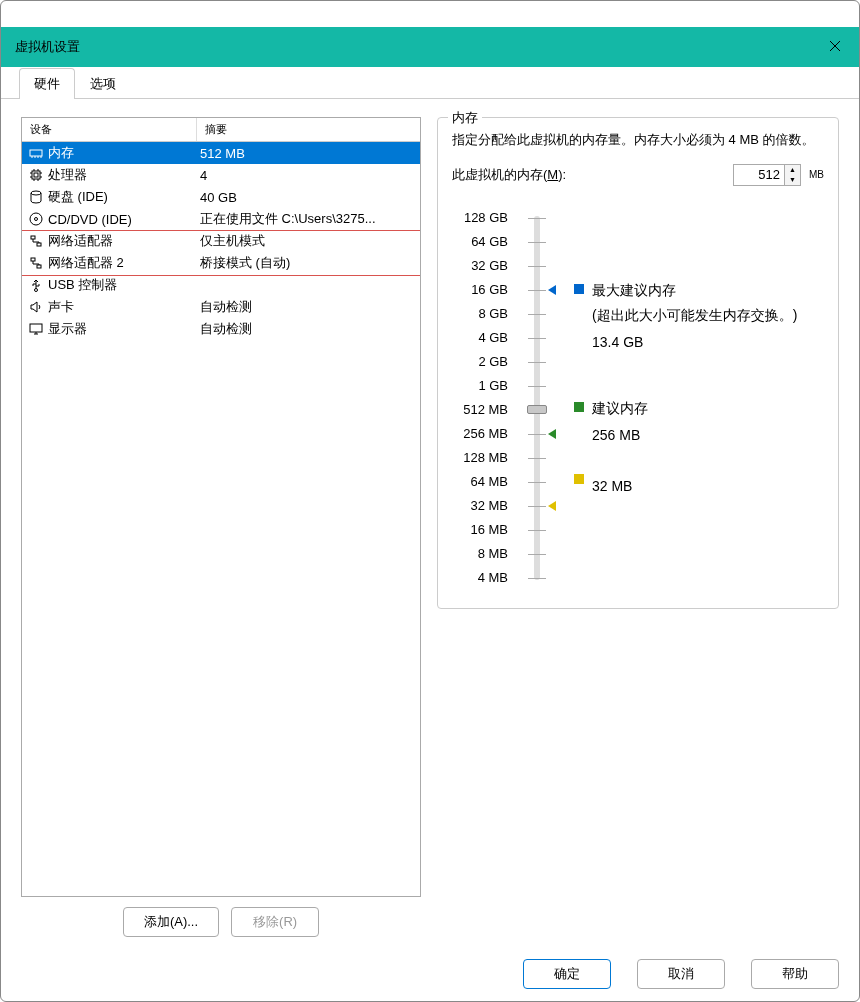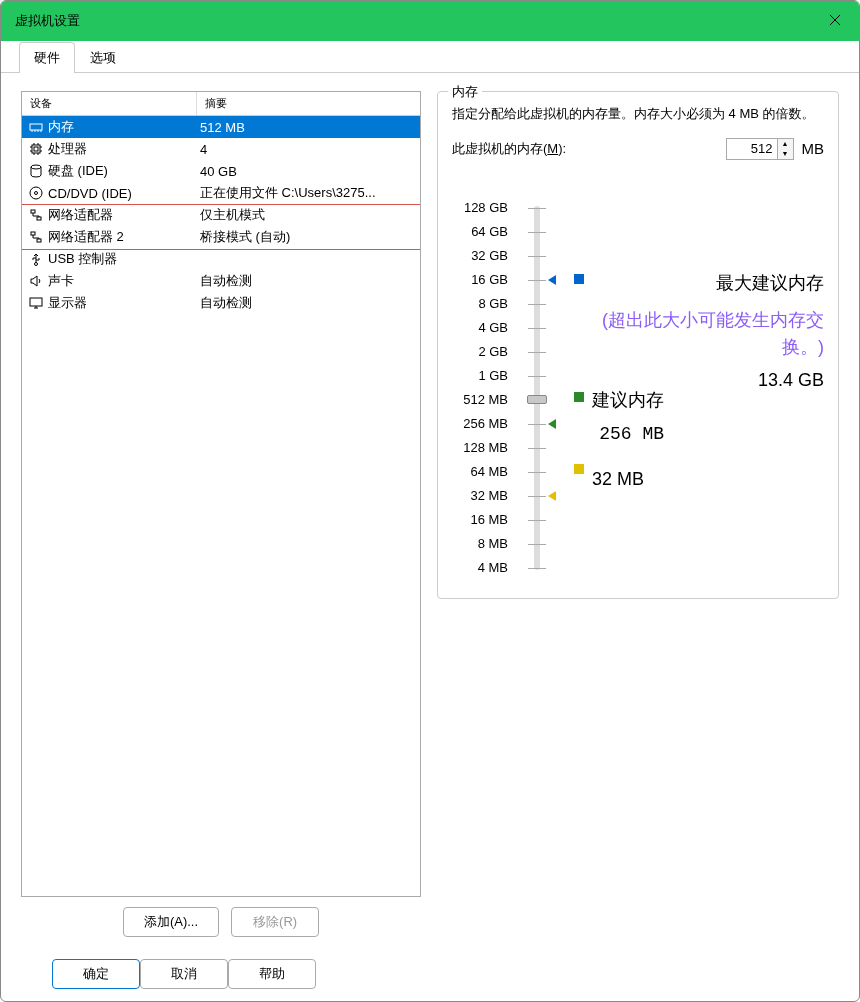--- a/index.html
+++ b/index.html
@@ -19,21 +19,22 @@
   border-radius: 6px;
   display: flex;
   flex-direction: column;
   overflow: hidden;
 }
 .titlebar {
   height: 40px;
   display: flex;
   align-items: center;
   padding: 0 14px;
-  background: #22c55e;
+  background: #14b8a6;
+  margin-top: 26px;
 }
 .titlebar-title { font-size: 13px; }
 .titlebar-close {
   margin-left: auto;
   font-size: 16px;
   padding: 4px;
   cursor: pointer;
 }
 .titlebar-close svg { width: 12px; height: 12px; }
 .tabs {
@@ -161,21 +162,21 @@
 }
 .mem-desc {
   font-size: 13px;
   line-height: 1.5;
   margin-bottom: 14px;
 }
 .mem-input-row {
   display: flex;
   align-items: center;
   gap: 8px;
-  margin-bottom: 36px;
+  margin-bottom: 20px;
 }
 .mem-input-label { flex: 0 0 auto; }
 .mem-label-underline { text-decoration: underline; }
 .mem-spinner-wrap {
   display: flex;
   border: 1px solid #aaa;
   height: 22px;
   margin-left: auto;
 }
 .mem-spinner-input {
@@ -193,21 +194,21 @@
   width: 16px;
 }
 .spin-btn {
   flex: 1;
   font-size: 7px;
   line-height: 1;
   border: none;
   background: #f4f4f4;
   cursor: pointer;
 }
-.mem-unit { font-size: 15px; }
+.mem-unit { font-size: 10px; }
 .slider-area {
   display: flex;
   gap: 16px;
 }
 .slider-labels {
   width: 56px;
   text-align: right;
   font-size: 13px;
 }
 .slider-labels .tick-lbl {
@@ -249,46 +250,44 @@
   width: 0; height: 0;
   border-top: 5px solid transparent;
   border-bottom: 5px solid transparent;
 }
 .marker.blue { border-right: 8px solid #0066cc; }
 .marker.green { border-right: 8px solid #2a8a2a; }
 .marker.yellow { border-right: 8px solid #e0c000; }
 .legend-area {
   position: relative;
   flex: 1;
-  font-size: 18px;
-  text-align: right;
+  font-size: 14px;
 }
 .legend-item {
   position: absolute;
   display: flex;
   align-items: flex-start;
   gap: 8px;
 }
 .legend-sq {
   width: 10px; height: 10px;
   margin-top: 4px;
   flex-shrink: 0;
 }
 .legend-sq.blue { background: #0066cc; }
 .legend-sq.green { background: #2a8a2a; }
 .legend-sq.yellow { background: #e0c000; }
 .legend-text { line-height: 1.5; }
-.legend-sub { color: #8b5cf6; margin-top: 10px; }
+.legend-sub { color: #000000; margin-top: 4px; }
 .legend-val { margin-top: 6px; }
 .footer {
   display: flex;
-  justify-content: flex-start;
-  gap: 0;
+  justify-content: flex-end;
+  gap: 26px;
   padding: 12px 20px;
-  margin-left: 31px;
 }
 .btn.primary { border-color: #0078d4; }
 </style>
 </head>
 <body>
 
 <div class="window">
   <div class="titlebar">
     <span class="titlebar-title">虚拟机设置</span>
     <span class="titlebar-close">
@@ -491,21 +490,21 @@
           </div>
           <div class="legend-area">
             <div class="legend-item" style="top:74px;">
               <span class="legend-sq blue"></span>
               <div class="legend-text">
                 <div>最大建议内存</div>
                 <div class="legend-sub">(超出此大小可能发生内存交换。)</div>
                 <div class="legend-val">13.4 GB</div>
               </div>
             </div>
-            <div class="legend-item" style="top:192px;font-family:Liberation Mono, monospace;">
+            <div class="legend-item" style="top:192px;">
               <span class="legend-sq green"></span>
               <div class="legend-text">
                 <div>建议内存</div>
                 <div class="legend-val">256 MB</div>
               </div>
             </div>
             <div class="legend-item" style="top:264px;">
               <span class="legend-sq yellow"></span>
               <div class="legend-text">
                 <div class="legend-val">32 MB</div>

